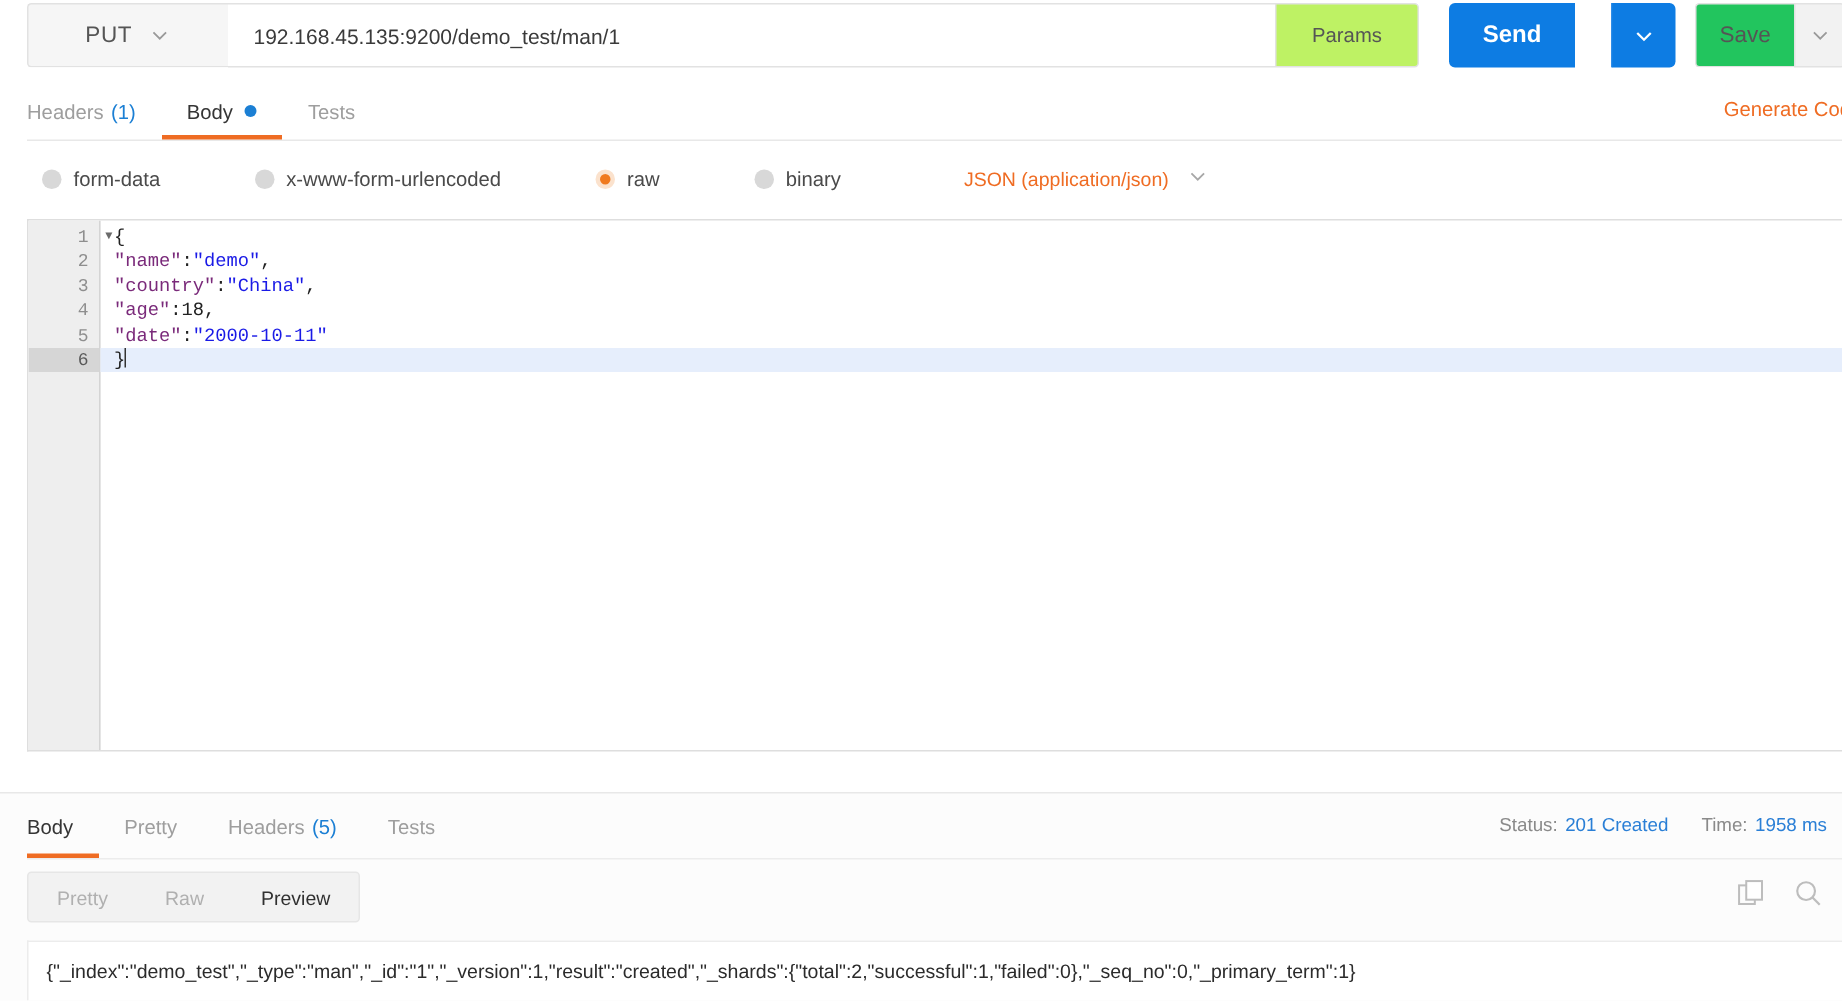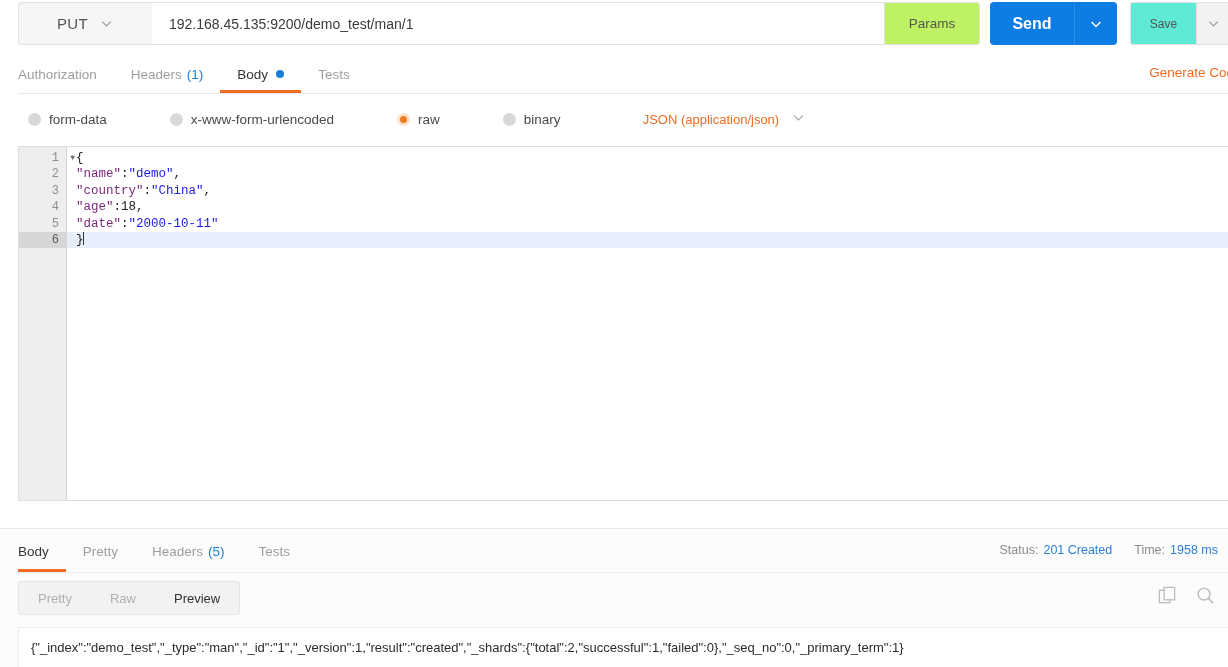--- a/index.html
+++ b/index.html
@@ -80,22 +80,23 @@
     border-radius: 0 3px 3px 0;
     display: flex;
     align-items: center;
     justify-content: center;
     font-size: 13.5px;
     color: #555555;
     cursor: pointer;
     box-sizing: border-box;
   }
   .send-group {
-    margin-left: 10px;
-    display: flex;
+    margin-left: 20px;
+    display: flex;
+    gap: 24px;
   }
   .send-btn {
     width: 84px;
     background: #0d7ce3;
     color: #ffffff;
     font-size: 16px;
     font-weight: bold;
     border-radius: 4px 0 0 4px;
     display: flex;
     align-items: center;
@@ -112,28 +113,28 @@
     justify-content: center;
     color: #ffffff;
     cursor: pointer;
   }
   .save-group {
     margin-left: 13px;
     display: flex;
   }
   .save-btn {
     width: 66px;
-    background: #5eead4;
+    background: #22c55e;
     border: 1px solid #e2e2e2;
     border-right: none;
     border-radius: 3px 0 0 3px;
     display: flex;
     align-items: center;
     justify-content: center;
-    font-size: 12px;
+    font-size: 15px;
     color: #555555;
     cursor: pointer;
     box-sizing: border-box;
   }
   .save-caret {
     width: 34px;
     background: #f2f2f2;
     border: 1px solid #e2e2e2;
     border-radius: 0 3px 3px 0;
     display: flex;
@@ -414,23 +415,20 @@
       <div class="save-btn">Save</div>
       <div class="save-caret">
         <svg width="15" height="15" viewBox="0 0 16 16">
             <path d="M3.5 6 L8 10.5 L12.5 6" fill="none" stroke="currentColor" stroke-width="1.3"></path>
           </svg>
       </div>
     </div>
   </div>
 
   <div class="req-tabs">
-    <div class="tab">
-      <span>Authorization</span>
-    </div>
     <div class="tab">
       <span>Headers</span>
       <span class="count">(1)</span>
     </div>
     <div class="tab active">
       <span>Body</span>
       <span class="dot"></span>
     </div>
     <div class="tab">
       <span>Tests</span>

